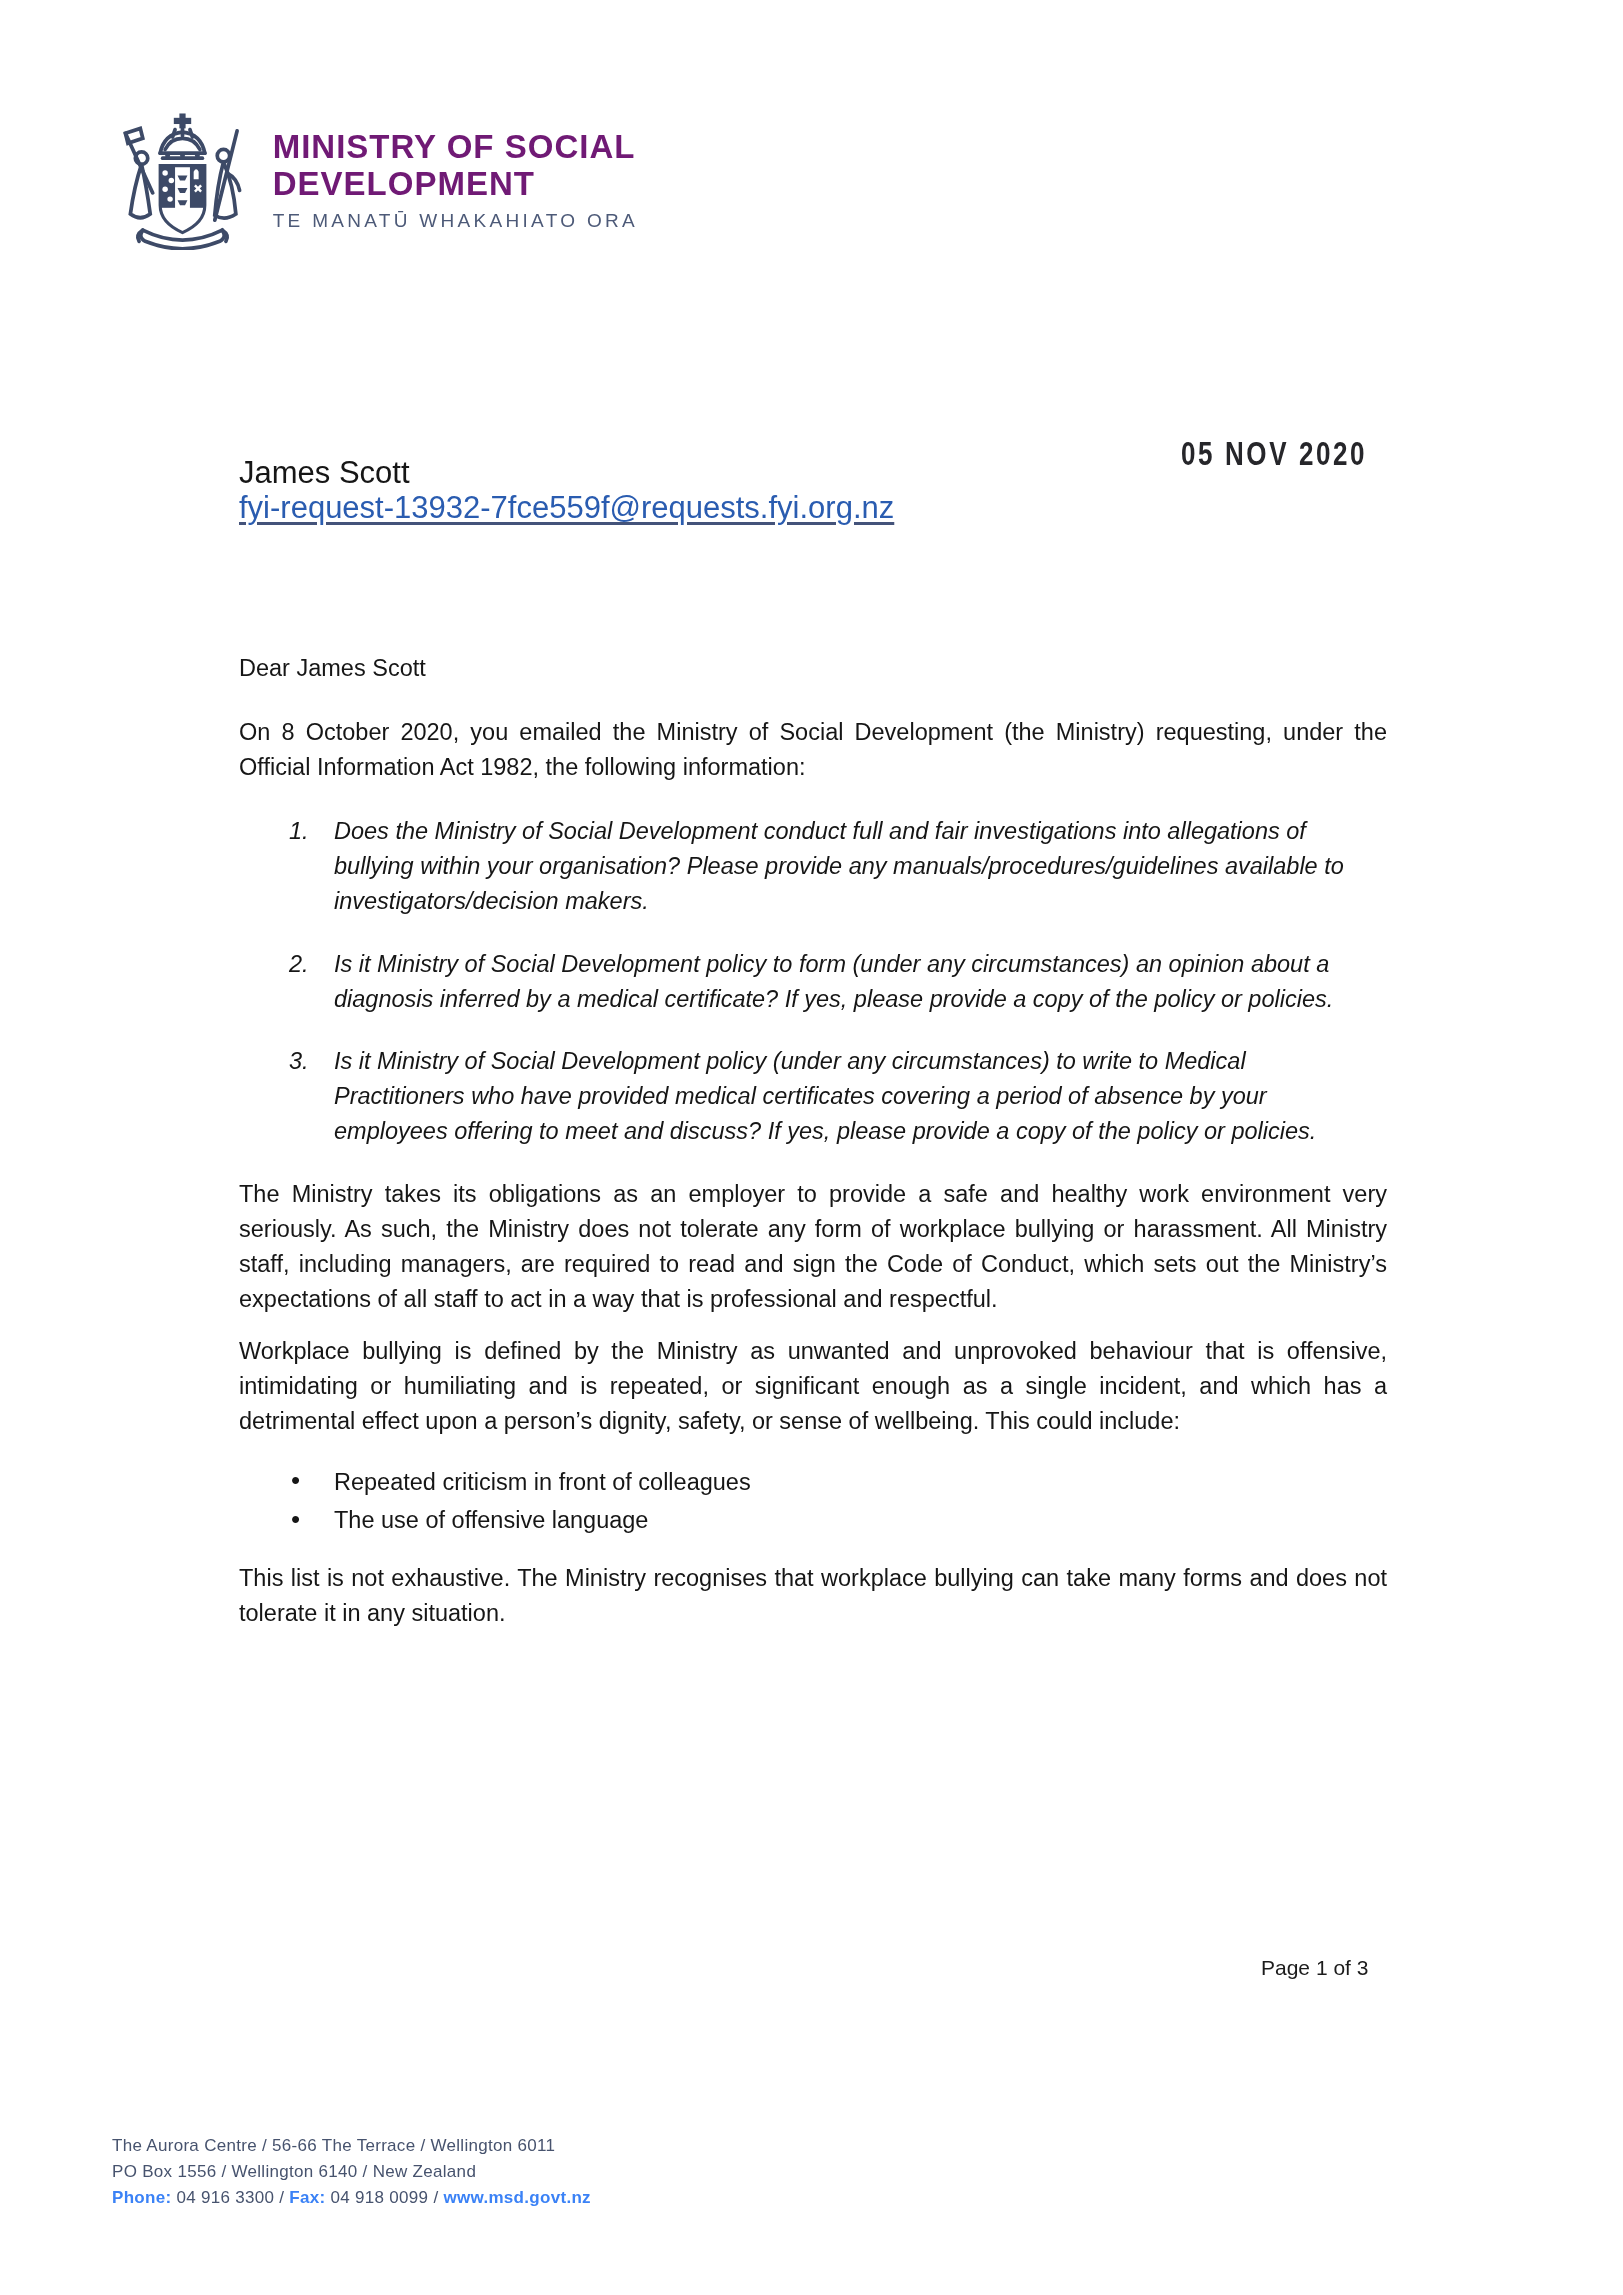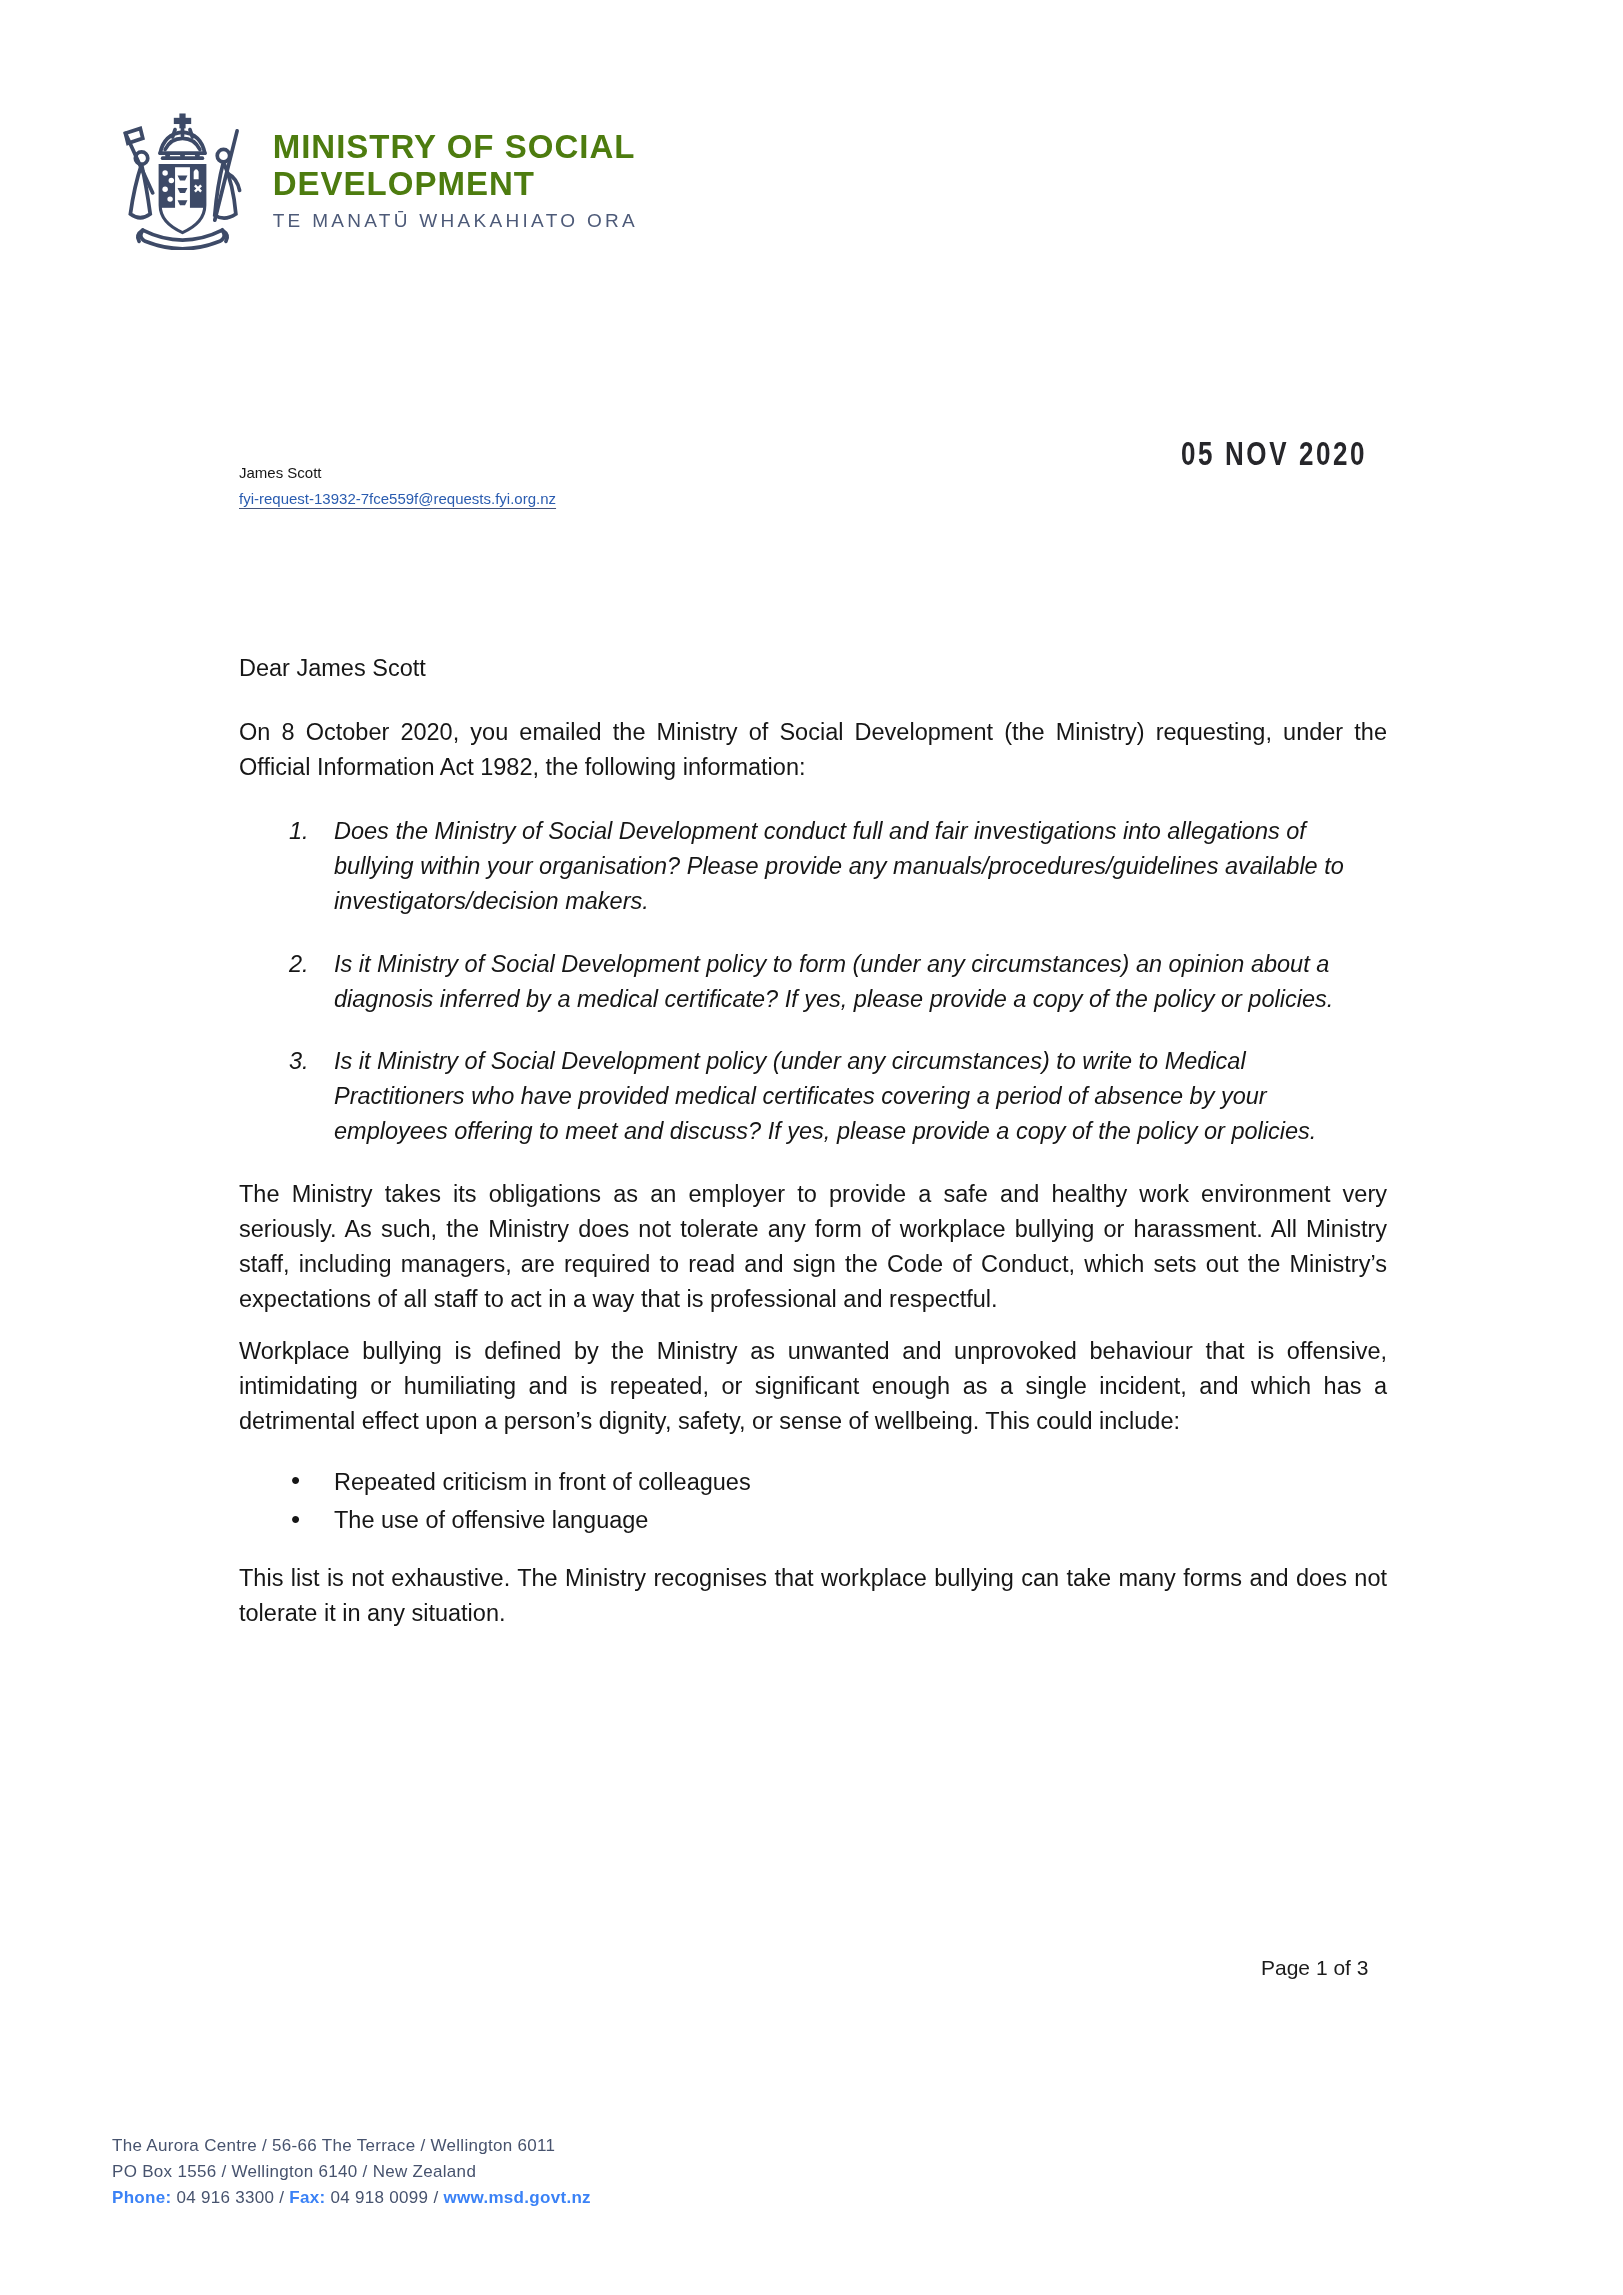--- a/index.html
+++ b/index.html
@@ -15,38 +15,38 @@
     color: #1a1a1a;
     overflow: hidden;
   }
 
   
   .letterhead { position: absolute; left: 108px; top: 111px; display: flex; }
   .coat { width: 149px; height: 139px; flex: 0 0 auto; }
   .brand { margin-left: 15.7px; padding-top: 17px; }
   .brand-line {
     font-size: 33px; font-weight: 700; letter-spacing: 1px;
-    color: #4d7c0f; line-height: 37px;
+    color: #701a75; line-height: 37px;
   }
   .brand-maori {
     margin-top: 7.8px; font-size: 19px; font-weight: 400;
     letter-spacing: 3.3px; color: #4d5a78;
   }
 
   
   .date-stamp {
     position: absolute; left: 1181px; top: 434px;
     font-size: 26px; font-weight: 700; letter-spacing: 2.6px;
     color: #26262a;
     transform: scaleY(1.3); transform-origin: top left;
     white-space: nowrap;
   }
 
   
-  .recipient { position: absolute; left: 239px; top: 456px; font-size: 15px; }
+  .recipient { position: absolute; left: 239px; top: 456px; font-size: 31px; }
   .recipient-name { line-height: 33px; color: #161616; }
   .recipient-email {
     display: inline-block; margin-top: 1.3px;
     color: #2a5cb0; text-decoration: underline;
     text-decoration-color: #44537a; text-underline-offset: 3.9px;
     cursor: pointer;
   }
 
   
   .letter-body {

